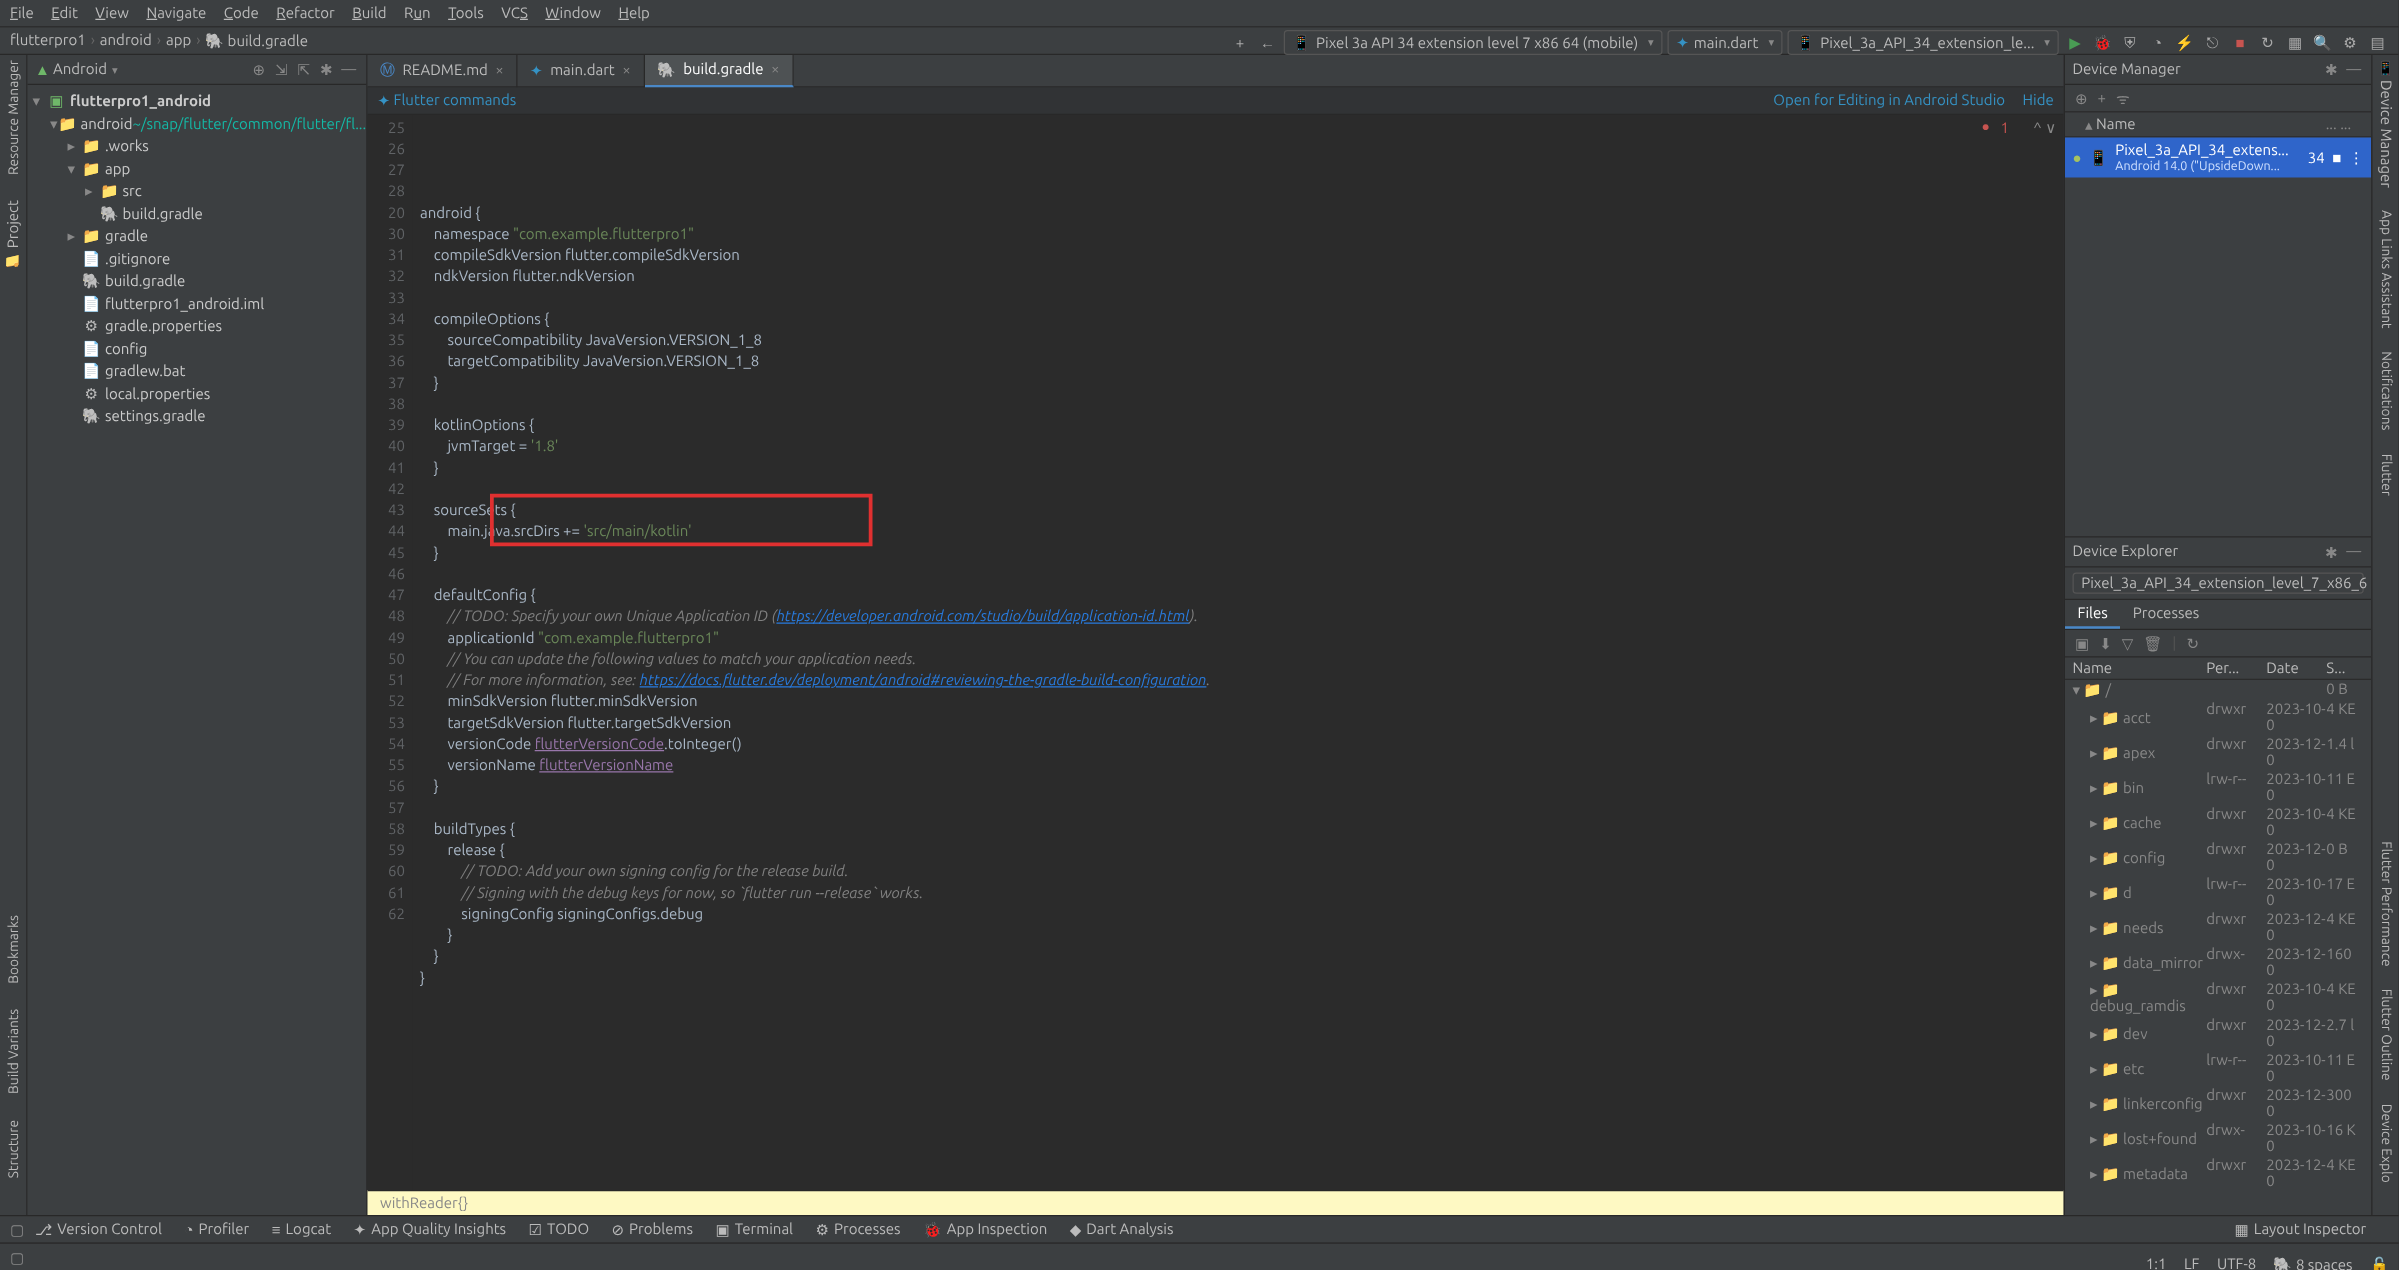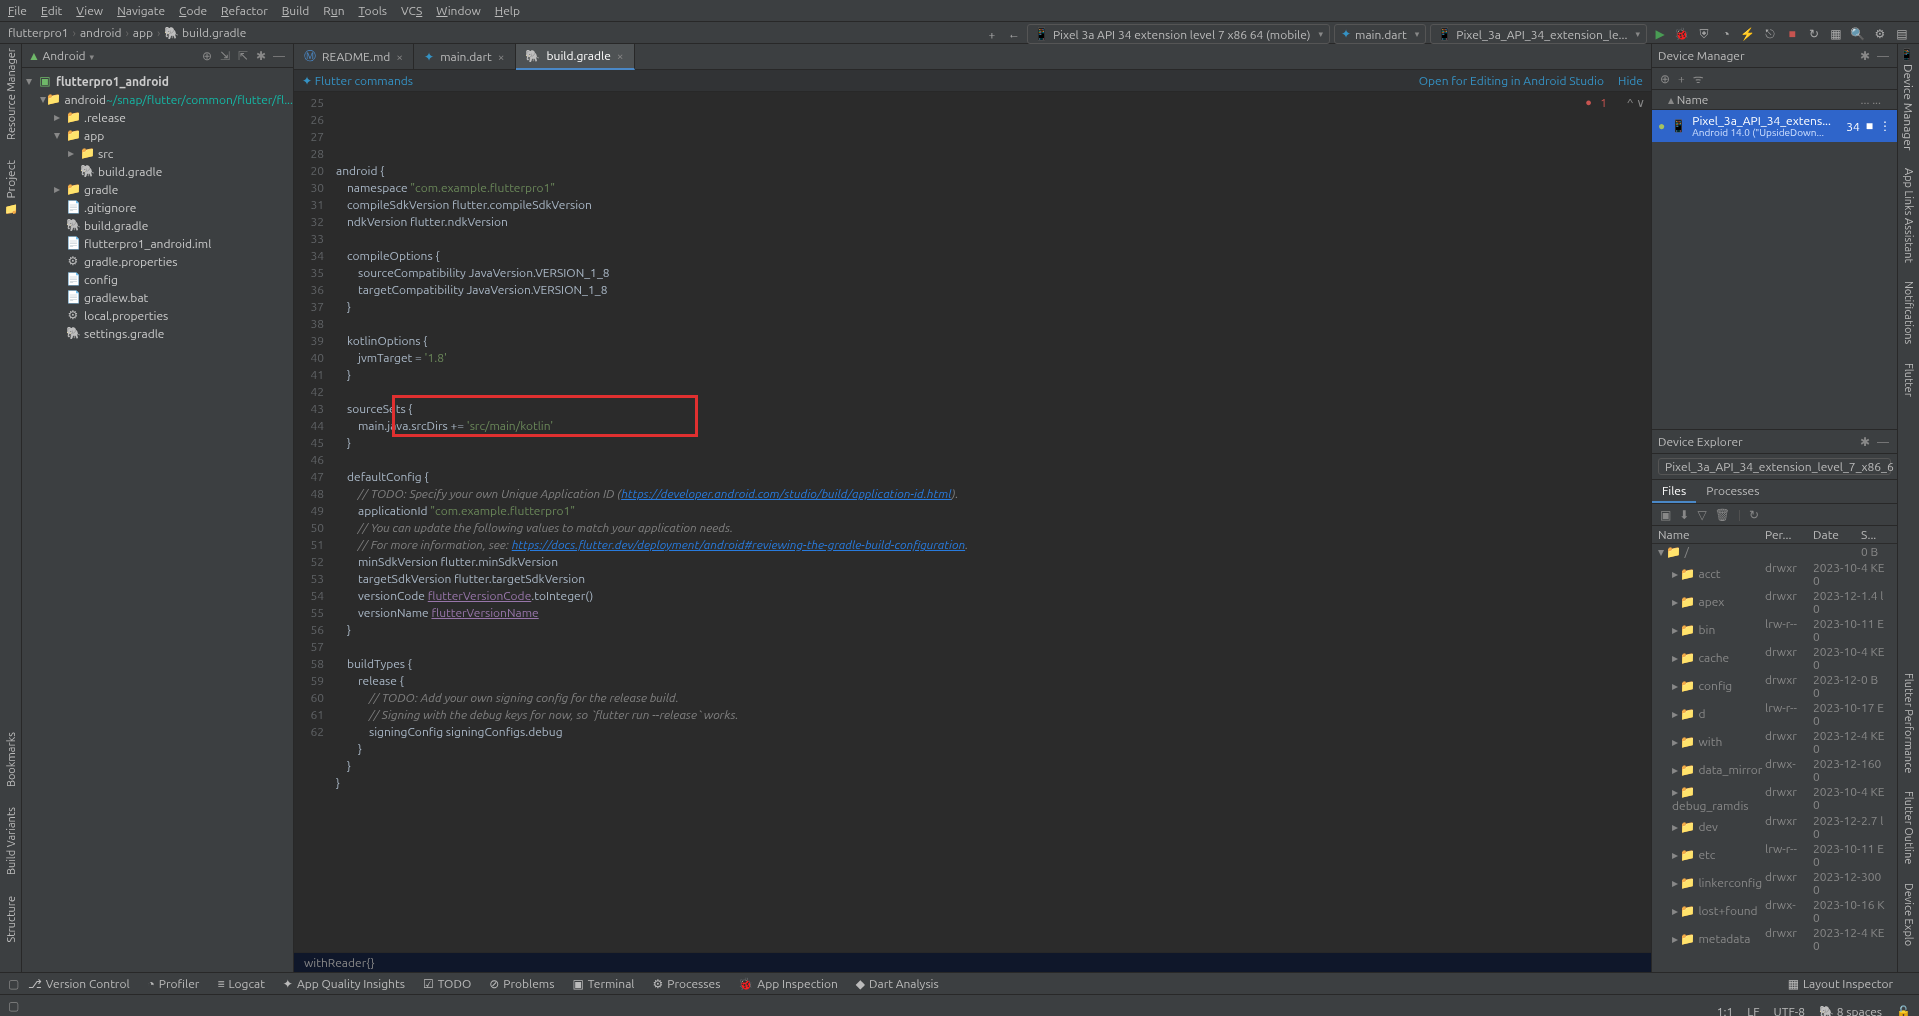--- a/index.html
+++ b/index.html
@@ -37,21 +37,21 @@
 .cmdbar .right { margin-left: auto; color:#3592c4; display:flex; gap:14px;}
 .editor-body { flex:1; display:flex; font-family: 'JetBrains Mono', Consolas, monospace; font-size: 12px; overflow:hidden;}
 .gutter { width: 36px; text-align: right; color: #606366; padding: 2px 6px 0 0; line-height: 17px; background:#2b2b2b; user-select:none;}
 .code { flex:1; padding: 2px 0 0 6px; line-height: 17px; white-space: pre; color:#a9b7c6; position:relative;}
 .code .str { color: #6a8759; }
 .code .cmt { color: #808080; font-style: italic; }
 .code .lnk { color: #287bde; text-decoration: underline; }
 .code .id { color: #9876aa; text-decoration: underline;}
 .hlbox { position:absolute; border: 3px solid #e03030; left: 62px; top: 303px; width: 306px; height: 42px; pointer-events:none;}
 .errbadge { position:absolute; right: 6px; top: 2px; color:#c75450; font-size:11px; display:flex; align-items:center; gap:6px;}
-.footer-cmd { height: 20px; background:#0f172a; border-top: 1px solid #282828; color:#888; padding: 0 10px; display:flex; align-items:center;}
+.footer-cmd { height: 20px; background:#fef9c3; border-top: 1px solid #282828; color:#888; padding: 0 10px; display:flex; align-items:center;}
 .dm-panel { width: 246px; background: #3c3f41; border-left: 1px solid #282828; display: flex; flex-direction: column; }
 .dm-list { flex: 0 0 auto; height: 340px; border-bottom: 1px solid #282828; overflow:hidden;}
 .dm-listhdr { background:#3c3f41; height: 20px; display:flex; align-items:center; padding: 0 16px; color:#bbb; border-bottom: 1px solid #2b2b2b;}
 .dm-item { background:#2f65ca; color:#fff; padding: 4px 6px; display:flex; align-items:center; gap:6px;}
 .dm-item .sub { font-size:10px; color:#cfe0ff; }
 .de-tabs { display:flex; height: 24px; border-bottom:1px solid #282828; }
 .de-tabs span { padding: 4px 10px; color:#bbb; cursor:pointer;}
 .de-tabs span.act { border-bottom: 2px solid #4a88c7; color:#fff;}
 .de-tbar { height: 22px; display:flex; align-items:center; gap:8px; padding: 0 8px; color:#888; border-bottom:1px solid #282828;}
 .de-table { font-size: 11px; color:#bbb;}
@@ -146,21 +146,21 @@
         </div>
       <div class="node" style="padding-left:18px">
           <span class="caret">▾</span>
           <span class="ficon">📁</span>
           <span class="lbl">android</span> 
           <span class="path">~/snap/flutter/common/flutter/fl...</span>
         </div>
       <div class="node" style="padding-left:32px">
           <span class="caret">▸</span>
           <span class="ficon">📁</span>
-          <span class="lbl">.release</span>
+          <span class="lbl">.works</span>
         </div>
       <div class="node" style="padding-left:32px">
           <span class="caret">▾</span>
           <span class="ficon">📁</span>
           <span class="lbl">app</span>
         </div>
       <div class="node" style="padding-left:46px">
           <span class="caret">▸</span>
           <span class="ficon">📁</span>
           <span class="lbl">src</span>
@@ -386,21 +386,21 @@
             <span>2023-12-0</span>
             <span style="width:30px">0 B</span>
           </div>
           <div class="de-row">
             <span style="padding-left:14px">▸ 📁 d</span>
             <span>lrw-r--</span>
             <span>2023-10-0</span>
             <span style="width:30px">17 E</span>
           </div>
           <div class="de-row">
-            <span style="padding-left:14px">▸ 📁 with</span>
+            <span style="padding-left:14px">▸ 📁 needs</span>
             <span>drwxr</span>
             <span>2023-12-0</span>
             <span style="width:30px">4 KE</span>
           </div>
           <div class="de-row">
             <span style="padding-left:14px">▸ 📁 data_mirror</span>
             <span>drwx-</span>
             <span>2023-12-0</span>
             <span style="width:30px">160</span>
           </div>

